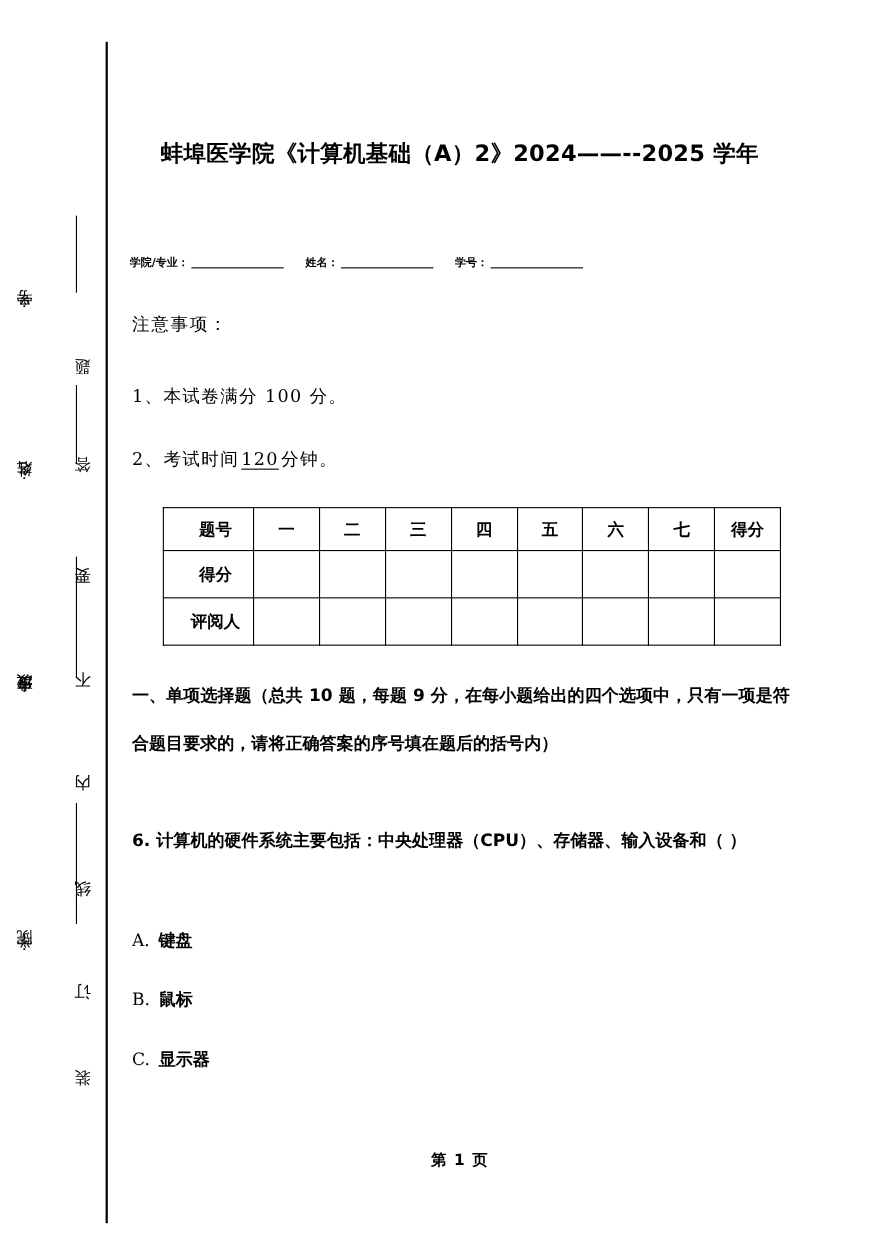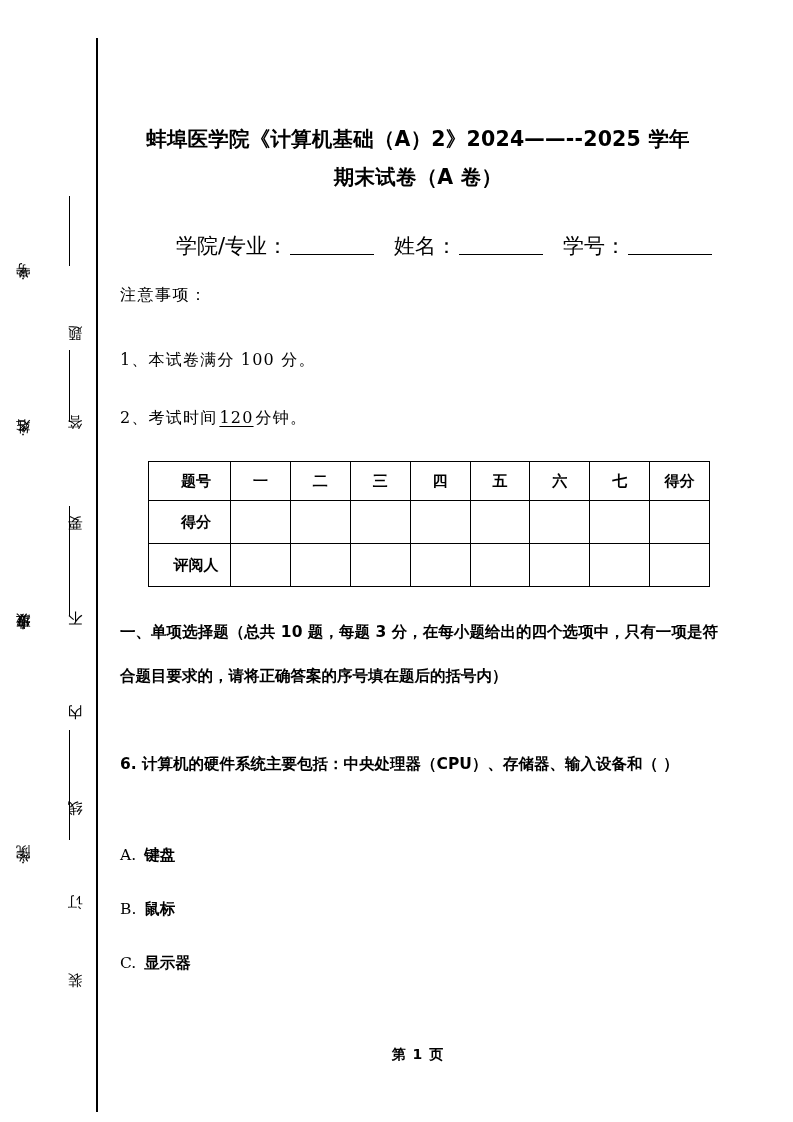--- a/index.html
+++ b/index.html
@@ -98,24 +98,24 @@
     font-size: 20.5px;
     line-height: 38px;
     letter-spacing: 0.2px;
   }
 
   .id-line {
     position: absolute;
     left: 0;
     top: 232px;
     width: 600px;
-    text-align: right;
-    font-family: "DejaVu Sans", sans-serif;
-    font-weight: normal;
-    font-size: 21px;
+    text-align: left;
+    font-family: "DejaVu Sans", sans-serif;
+    font-weight: bold;
+    font-size: 10px;
     white-space: nowrap;
   }
   .id-line .fill {
     display: inline-block;
     width: 84px;
     border-bottom: 1.4px solid #000;
     margin: 0 6px 0 2px;
     vertical-align: -2px;
   }
   .id-line .gap { display: inline-block; width: 14px; }
@@ -249,21 +249,20 @@
     <div class="seal-char" style="top:922px;">订</div>
     <div class="seal-char" style="top:1000px;">装</div>
   </div>
 
   <div class="binding-rule"></div>
 
   <div class="content">
 
     <div class="doc-title">
       <div>蚌埠医学院《计算机基础（A）2》2024——--2025 学年</div>
-      <div>期末试卷（A 卷）</div>
     </div>
 
     <div class="id-line">
       <span>学院/专业：</span><span class="fill"></span><span class="gap"></span><span>姓名：</span><span class="fill"></span><span class="gap"></span><span>学号：</span><span class="fill"></span>
     </div>
 
     <div class="notes-head">注意事项：</div>
     <div class="note-1">1、本试卷满分 100 分。</div>
     <div class="note-2">
       <span>2、考试时间</span><span class="ul">120</span><span>分钟。</span>
@@ -300,21 +299,21 @@
           <td></td>
           <td></td>
           <td></td>
           <td></td>
           <td></td>
           <td></td>
         </tr>
       </tbody>
     </table>
 
-    <div class="sec-head">一、单项选择题（总共 10 题，每题 3 分，在每小题给出的四个选项中，只有一项是符合题目要求的，请将正确答案的序号填在题后的括号内）</div>
+    <div class="sec-head">一、单项选择题（总共 10 题，每题 9 分，在每小题给出的四个选项中，只有一项是符合题目要求的，请将正确答案的序号填在题后的括号内）</div>
 
     <div class="q-stem">6. 计算机的硬件系统主要包括：中央处理器（CPU）、存储器、输入设备和（  ）</div>
 
     <div class="opt opt-a">
       <span class="mark">A.</span><span>键盘</span>
     </div>
     <div class="opt opt-b">
       <span class="mark">B.</span><span>鼠标</span>
     </div>
     <div class="opt opt-c">

